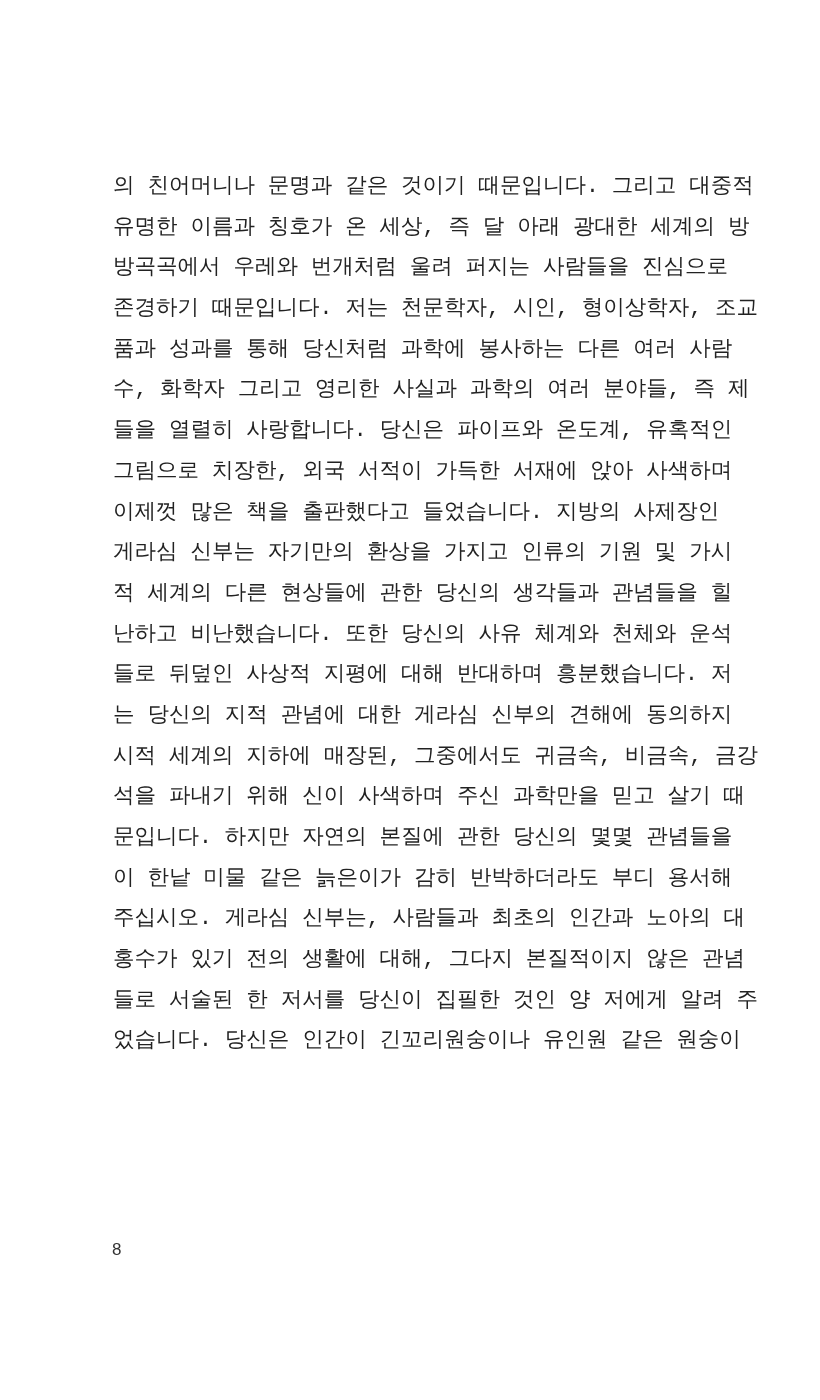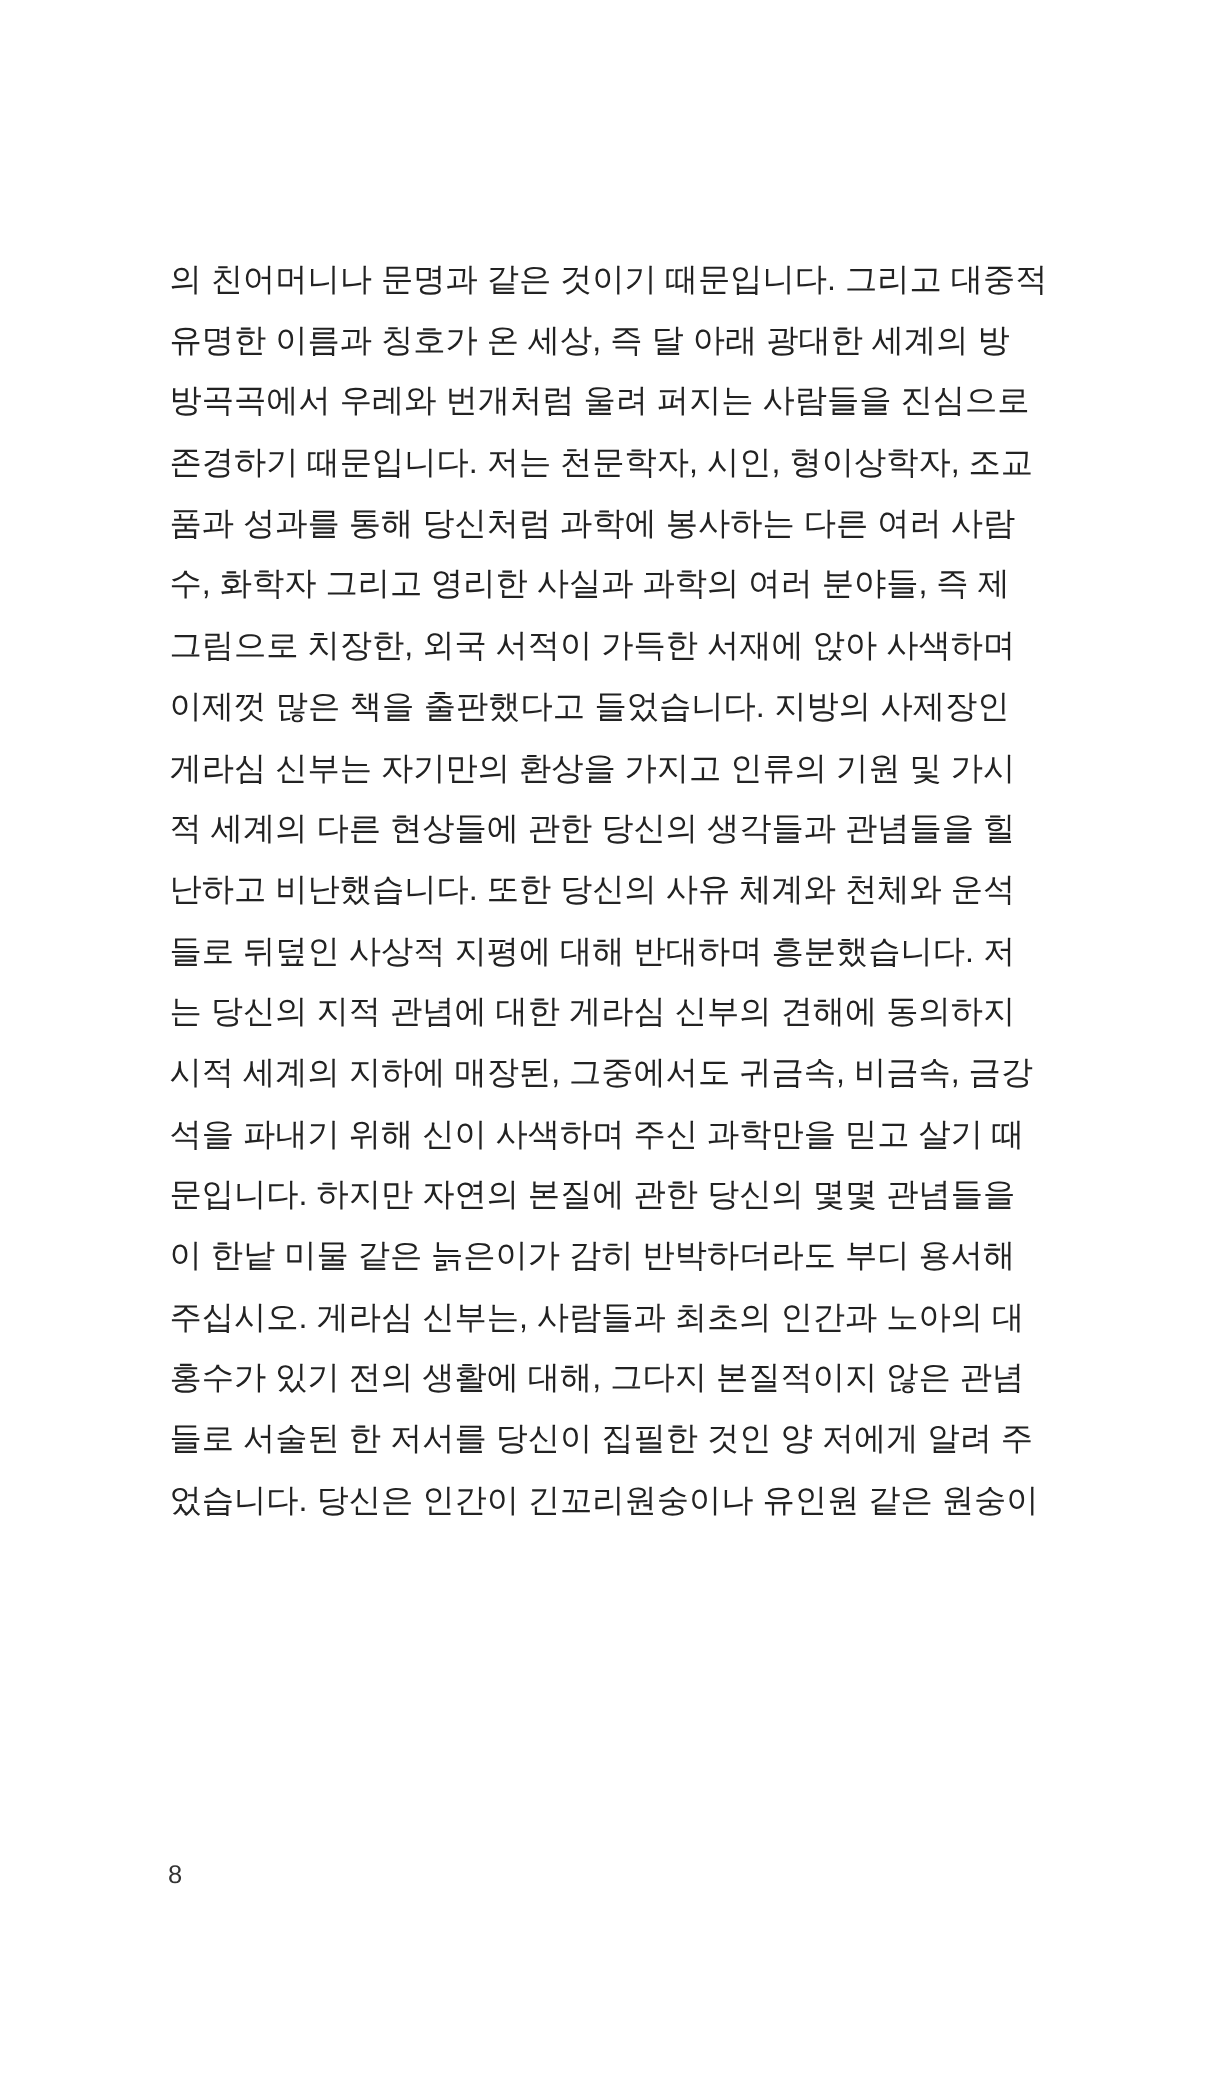--- a/index.html
+++ b/index.html
@@ -18,21 +18,21 @@
       left: 0; top: 0;
       width: 820px;
       height: 1400px;
       background: #ffffff;
     }
     .text-block {
       position: absolute;
       left: 113px;
       top: 166px;
       width: 560px;
-      font-family: Liberation Sans, sans-serif;
+      font-family: Liberation Mono, monospace;
       font-size: 21.5px;
       color: #222222;
     }
     .line {
       height: 40.7px;
       line-height: 40.7px;
       white-space: nowrap;
       text-align: justify;
       text-align-last: justify;
       letter-spacing: 0px;
@@ -53,20 +53,21 @@
 <body>
 
 <div class="page">
   <div class="text-block">
     <div class="line">의 친어머니나 문명과 같은 것이기 때문입니다. 그리고 대중적</div>
     <div class="line">유명한 이름과 칭호가 온 세상, 즉 달 아래 광대한 세계의 방</div>
     <div class="line">방곡곡에서 우레와 번개처럼 울려 퍼지는 사람들을 진심으로</div>
     <div class="line">존경하기 때문입니다. 저는 천문학자, 시인, 형이상학자, 조교</div>
     <div class="line">품과 성과를 통해 당신처럼 과학에 봉사하는 다른 여러 사람</div>
     <div class="line">수, 화학자 그리고 영리한 사실과 과학의 여러 분야들, 즉 제</div>
+    <div class="line">들을 열렬히 사랑합니다. 당신은 파이프와 온도계, 유혹적인</div>
     <div class="line">그림으로 치장한, 외국 서적이 가득한 서재에 앉아 사색하며</div>
     <div class="line">이제껏 많은 책을 출판했다고 들었습니다. 지방의 사제장인</div>
     <div class="line">게라심 신부는 자기만의 환상을 가지고 인류의 기원 및 가시</div>
     <div class="line">적 세계의 다른 현상들에 관한 당신의 생각들과 관념들을 힐</div>
     <div class="line">난하고 비난했습니다. 또한 당신의 사유 체계와 천체와 운석</div>
     <div class="line">들로 뒤덮인 사상적 지평에 대해 반대하며 흥분했습니다. 저</div>
     <div class="line">는 당신의 지적 관념에 대한 게라심 신부의 견해에 동의하지</div>
     <div class="line">시적 세계의 지하에 매장된, 그중에서도 귀금속, 비금속, 금강</div>
     <div class="line">석을 파내기 위해 신이 사색하며 주신 과학만을 믿고 살기 때</div>
     <div class="line">문입니다. 하지만 자연의 본질에 관한 당신의 몇몇 관념들을</div>

